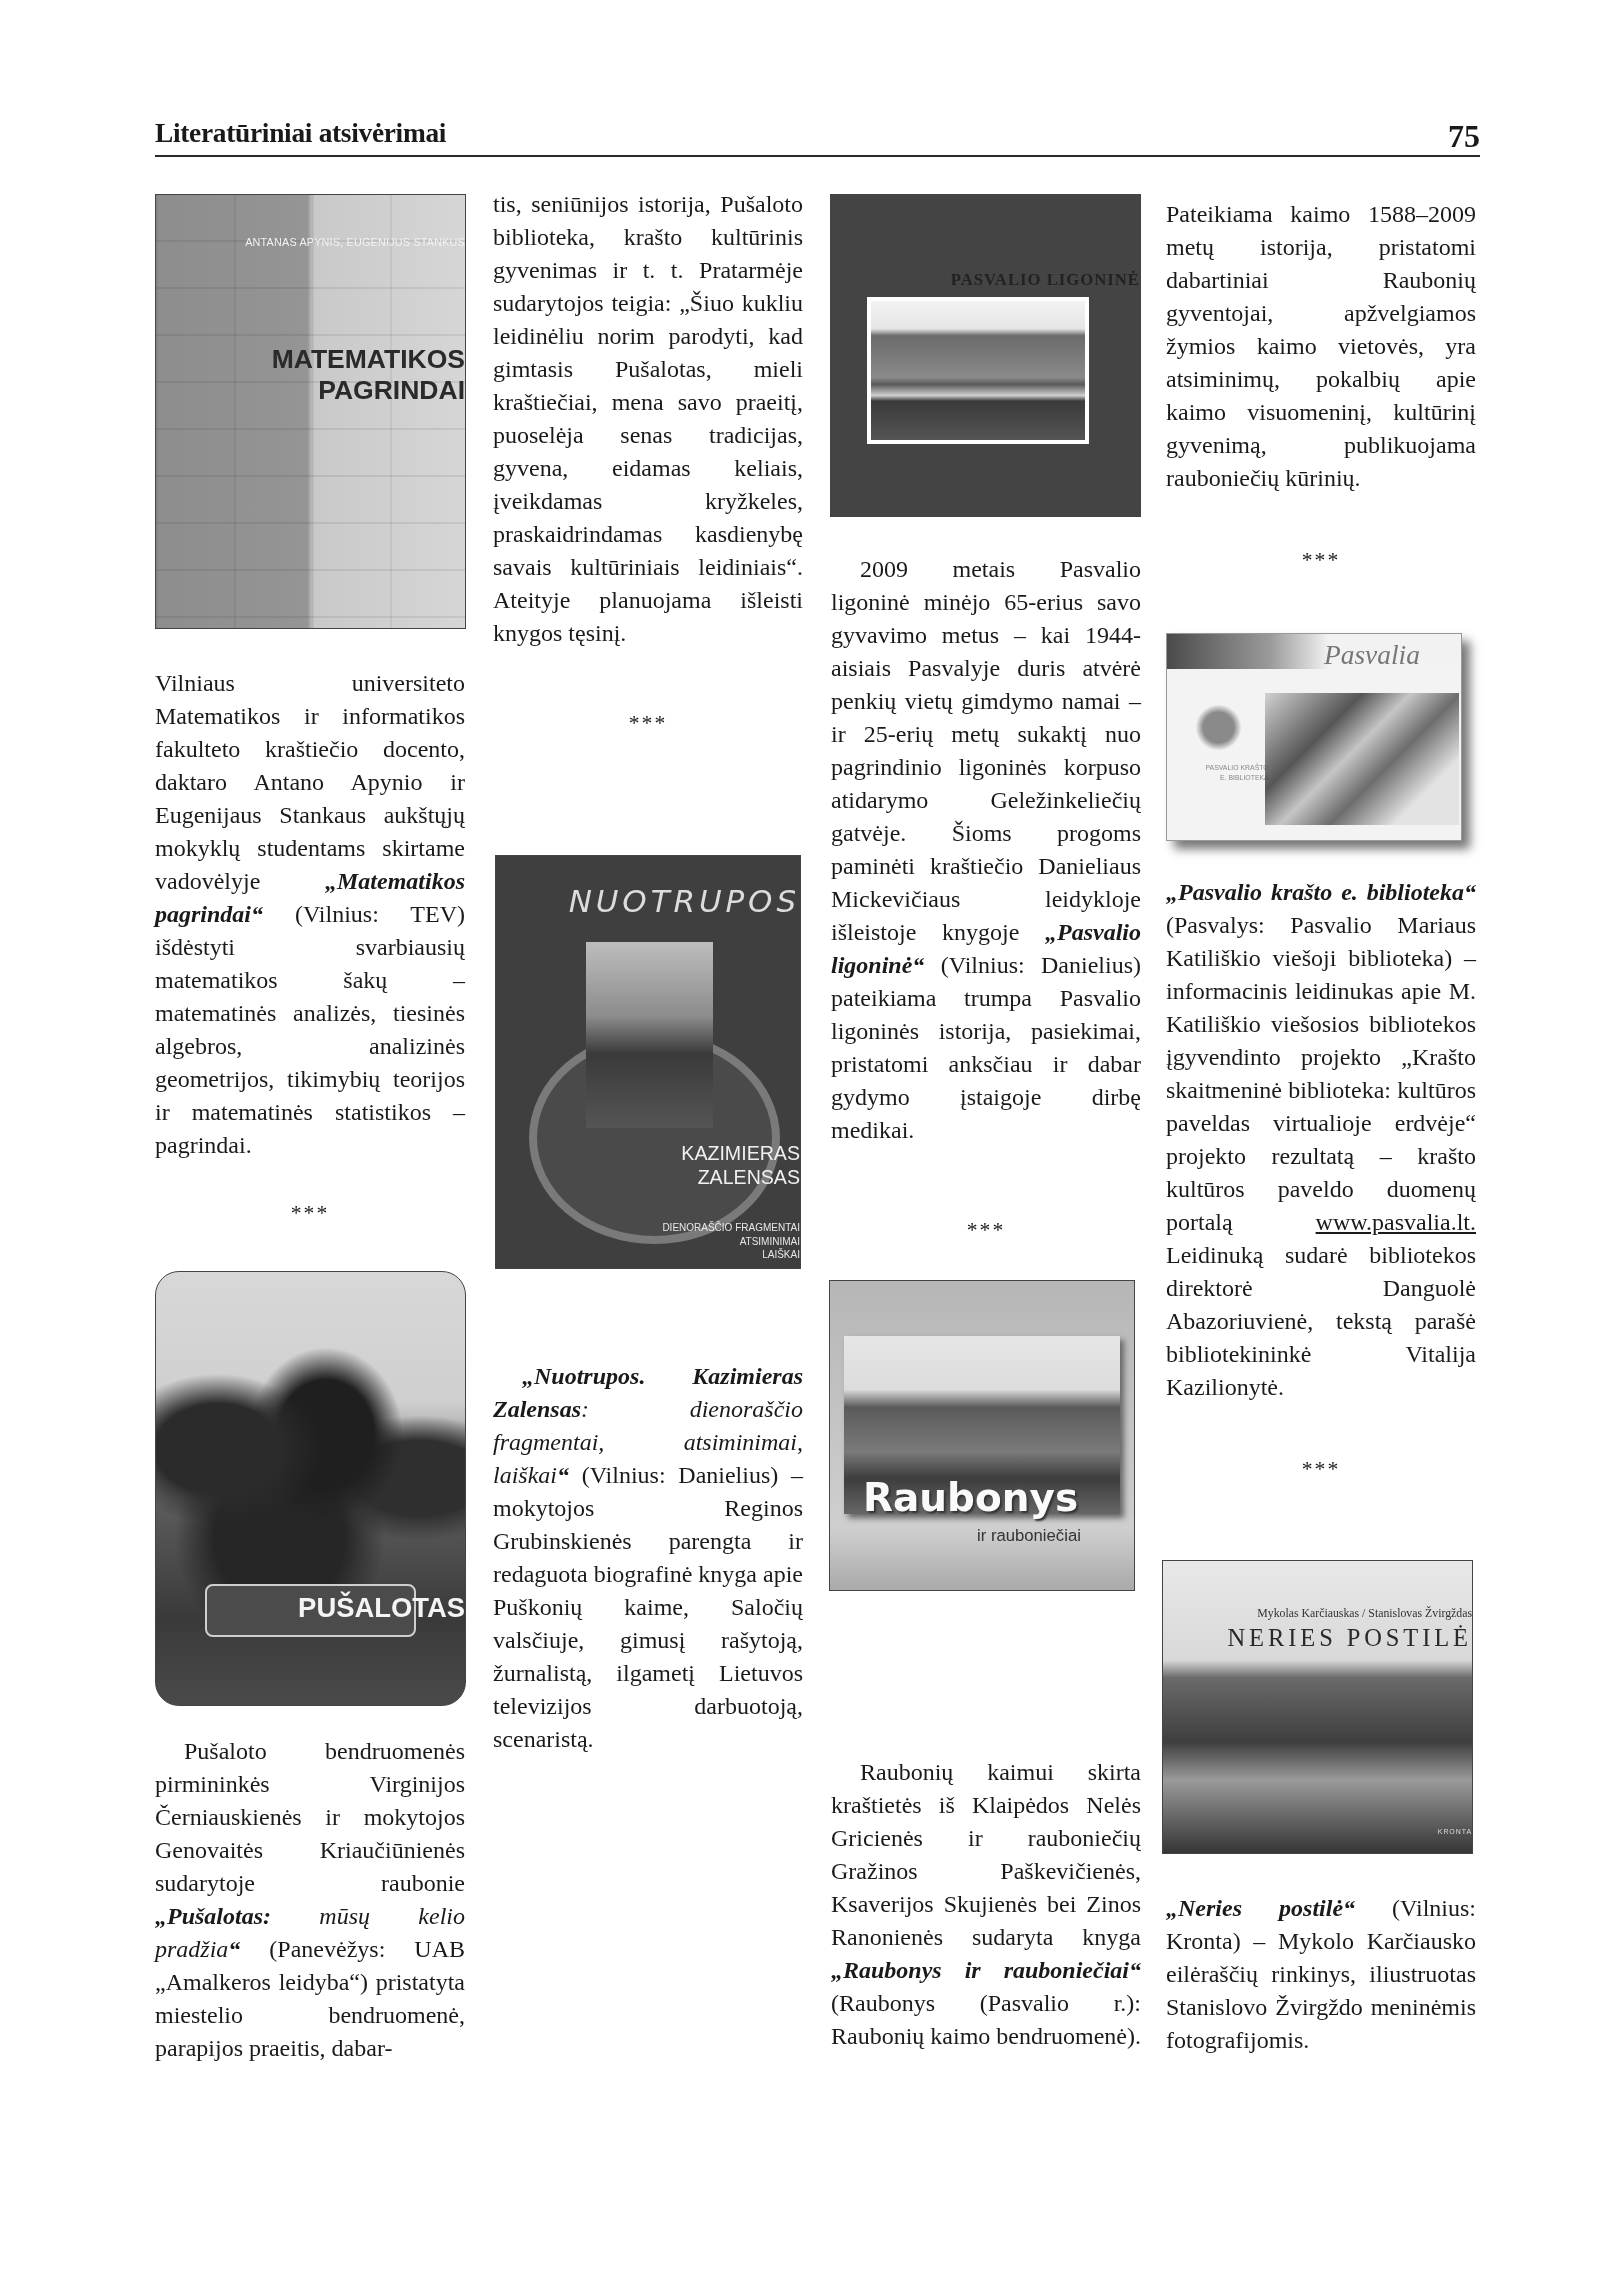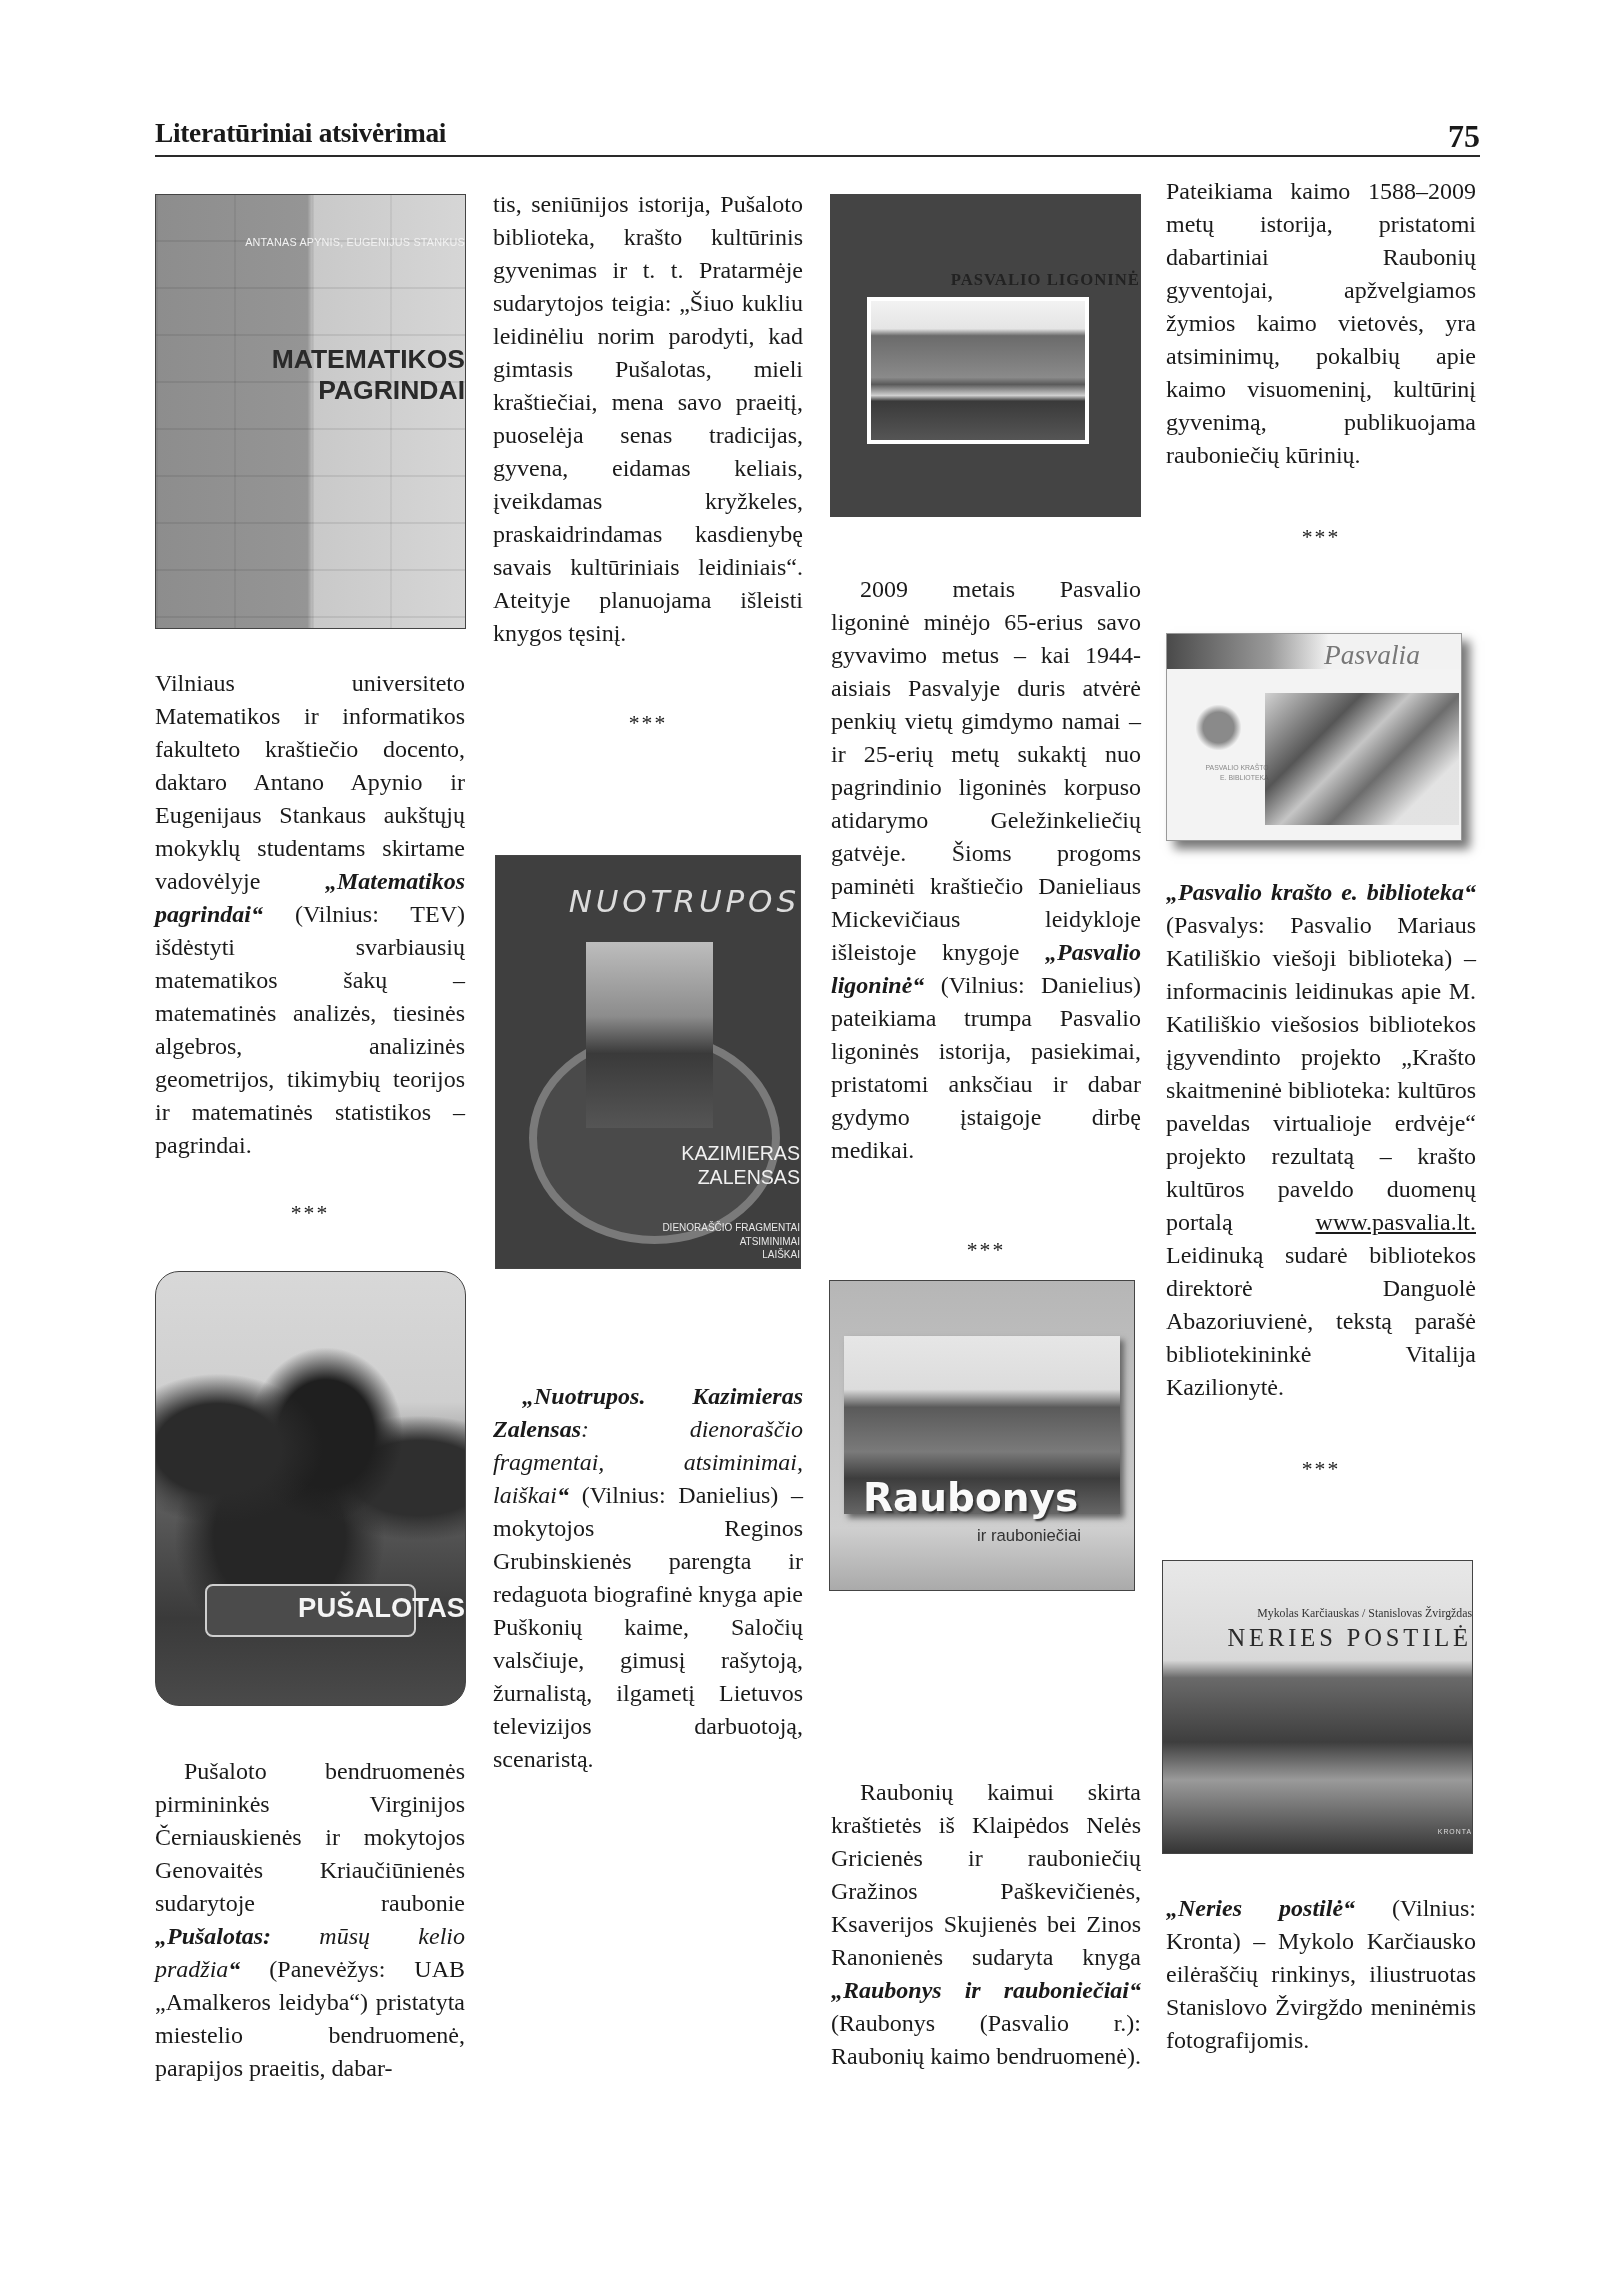--- a/index.html
+++ b/index.html
@@ -5,21 +5,21 @@
   html, body { margin:0; padding:0; background:#ffffff; }
   body { width:1621px; height:2293px; position:relative; overflow:hidden;
          font-family:"Liberation Serif", "DejaVu Serif", serif; color:#1a1a1a; }
   .header { position:absolute; left:155px; top:118px; width:1325px; height:37px; }
   .header .title { position:absolute; left:0; top:0; font-size:27.4px; font-weight:bold; letter-spacing:-0.3px; }
   .header .pnum { position:absolute; right:0; top:0; font-size:32px; font-weight:bold; }
   .rule { position:absolute; left:155px; top:155px; width:1325px; height:2px; background:#2a2a2a; }
 
   .col { position:absolute; width:310px; }
   .col p { margin:0; font-size:24px; line-height:33px; text-align:justify; hyphens:manual; }
-  .col p.indent { text-indent:29px;margin-top:20px; }
+  .col p.indent { text-indent:29px; }
   .col .stars { text-align:center; font-size:21.6px; letter-spacing:2px; margin:0; }
   .b { font-weight:bold; font-style:italic; }
   .i { font-style:italic; }
   .u { text-decoration:underline; }
 
   .cover { position:absolute; overflow:hidden; border:1px solid #444; }
   .cover .ctext { position:absolute; left:0; width:100%; text-align:right; font-family:"Liberation Sans", "DejaVu Sans", sans-serif; }
 
   
   #cov-mat { left:155px; top:194px; width:309px; height:433px;
@@ -171,21 +171,21 @@
 </div>
 
 <div class="col" style="left:831px; top:553px;">
   <p class="indent"><span>2009 metais Pasvalio ligoninė minėjo 65-erius savo gyvavimo metus – kai 1944-aisiais Pasvalyje duris atvėrė penkių vietų gimdymo namai – ir 25-erių metų sukaktį nuo pagrindinio ligoninės korpuso atidarymo Geležinkeliečių gatvėje. Šioms progoms paminėti kraštiečio Danieliaus Mickevičiaus leidykloje išleistoje knygoje </span><span class="b">„Pasvalio ligoninė“</span><span> (Vilnius: Danielius) pateikiama trumpa Pasvalio ligoninės istorija, pasiekimai, pristatomi anksčiau ir dabar gydymo įstaigoje dirbę medikai.</span></p>
   <p class="stars" style="margin-top:67px;">***</p>
 </div>
 <div class="col" style="left:831px; top:1756px;">
   <p class="indent"><span>Raubonių kaimui skirta kraštietės iš Klaipėdos Nelės Gricienės ir raubonie­čių Gražinos Paškevičienės, Ksaverijos Skujienės bei Zinos Ranonienės sudaryta knyga </span><span class="b">„Raubonys ir raubonie­čiai“</span><span> (Raubonys (Pasvalio r.): Raubonių kaimo bendruomenė).</span></p>
 </div>
 
-<div class="col" style="left:1166px; top:175px;">
+<div class="col" style="left:1166px; top:198px;">
   <p>Pateikiama kaimo 1588–2009 metų istorija, pristatomi dabartiniai Raubonių gyventojai, apžvelgiamos žymios kaimo vietovės, yra atsiminimų, pokalbių apie kaimo visuomeninį, kultūrinį gyvenimą, publikuojama raubonie­čių kūrinių.</p>
   <p class="stars" style="margin-top:49px;">***</p>
 </div>
 <div class="col" style="left:1166px; top:876px;">
   <p><span class="b">„Pasvalio krašto e. biblioteka“</span><span> (Pasvalys: Pasvalio Mariaus Katiliškio viešoji biblioteka) – informacinis leidinukas apie M. Katiliškio viešosios bibliotekos įgyvendinto projekto „Krašto skaitmeninė biblioteka: kultūros paveldas virtualioje erdvėje“ projekto rezultatą – krašto kultūros paveldo duomenų portalą </span><span class="u">www.pasvalia.lt.</span><span> Leidinuką sudarė bibliotekos direktorė Danguolė Abazoriuvienė, tekstą parašė bibliotekininkė Vitalija Kazilionytė.</span></p>
   <p class="stars" style="margin-top:49px;">***</p>
 </div>
 <div class="col" style="left:1166px; top:1892px;">
   <p><span class="b">„Neries postilė“</span><span> (Vilnius: Kronta) – Mykolo Karčiausko eilėraščių rinkinys, iliustruotas Stanislovo Žvirgždo meninėmis fotografijomis.</span></p>
 </div>

